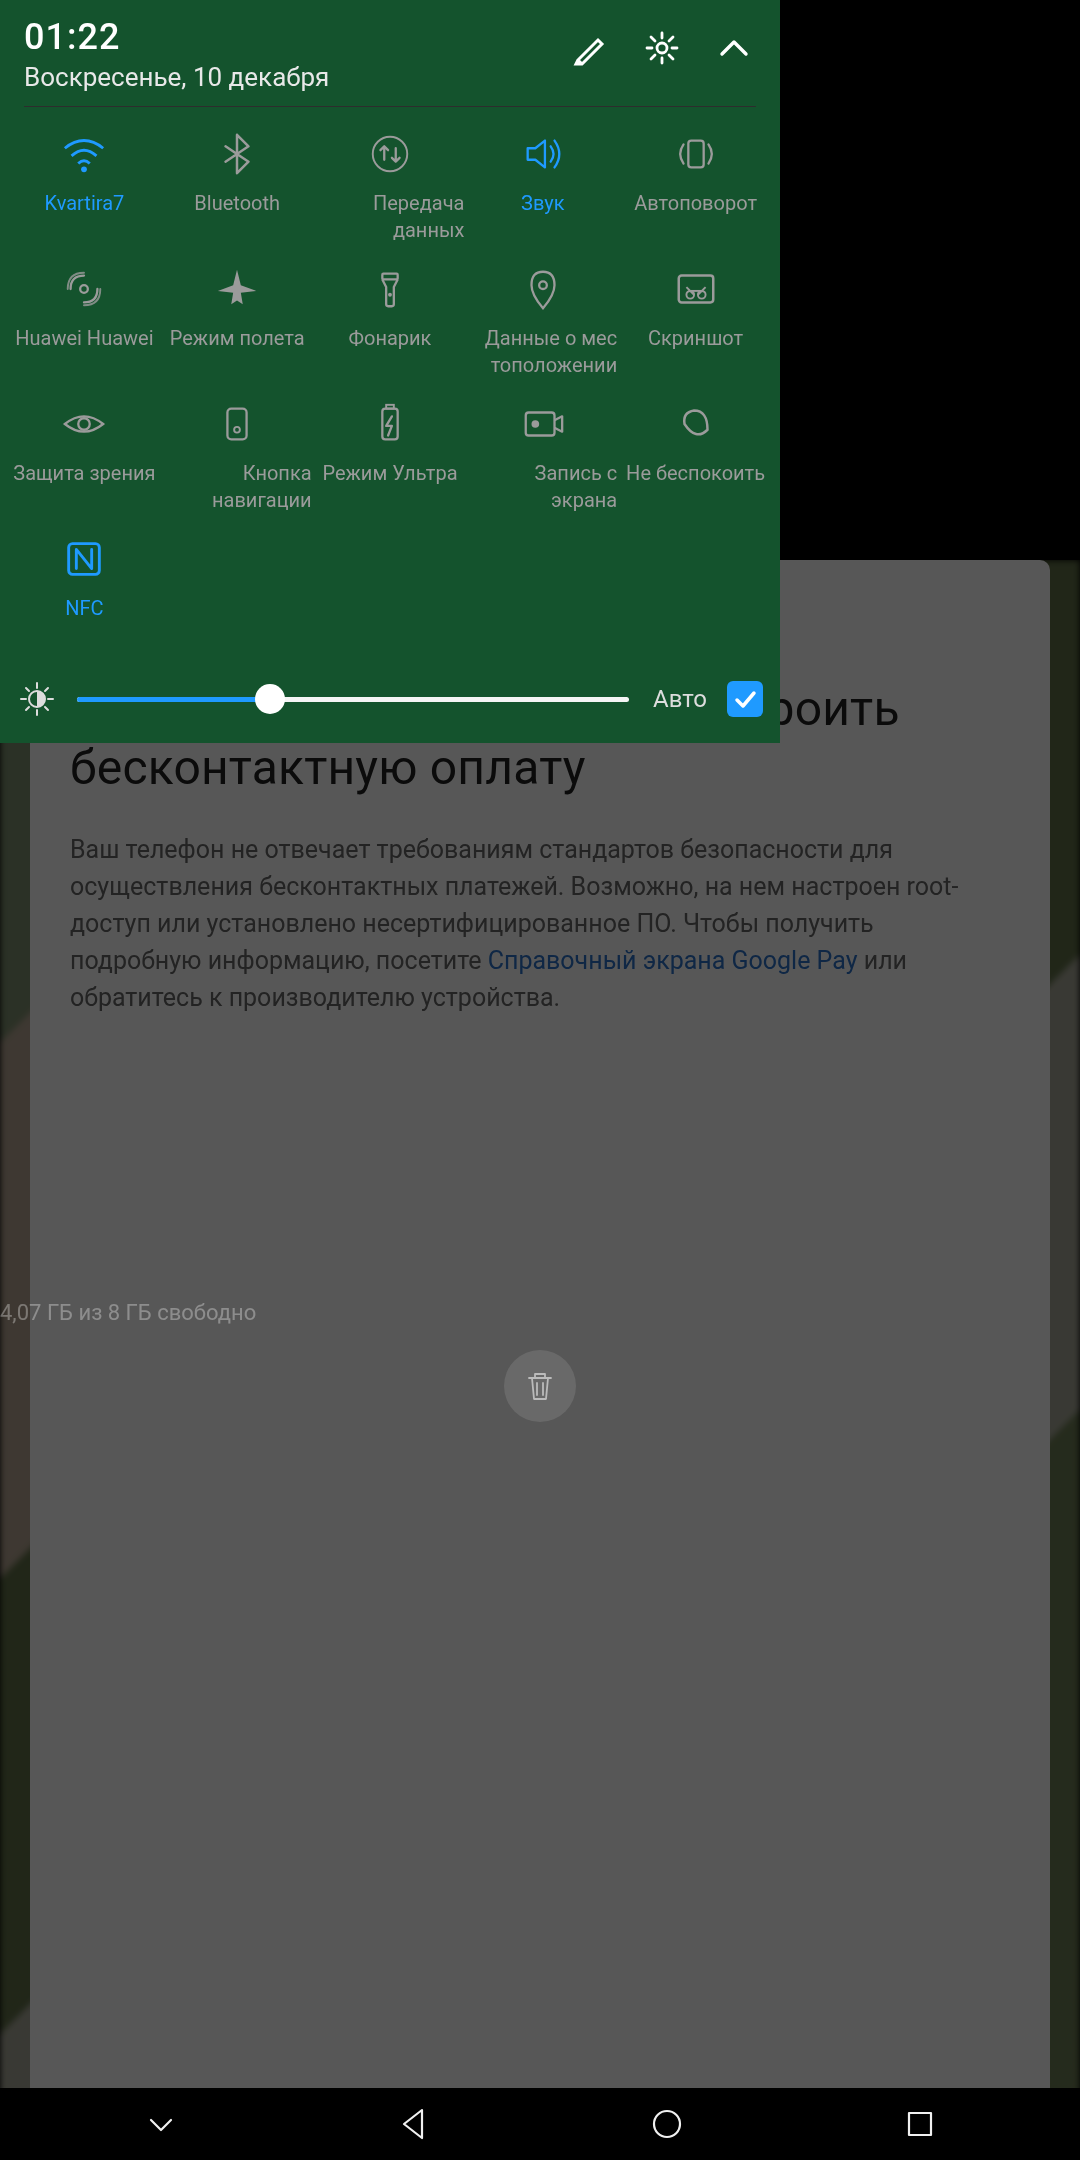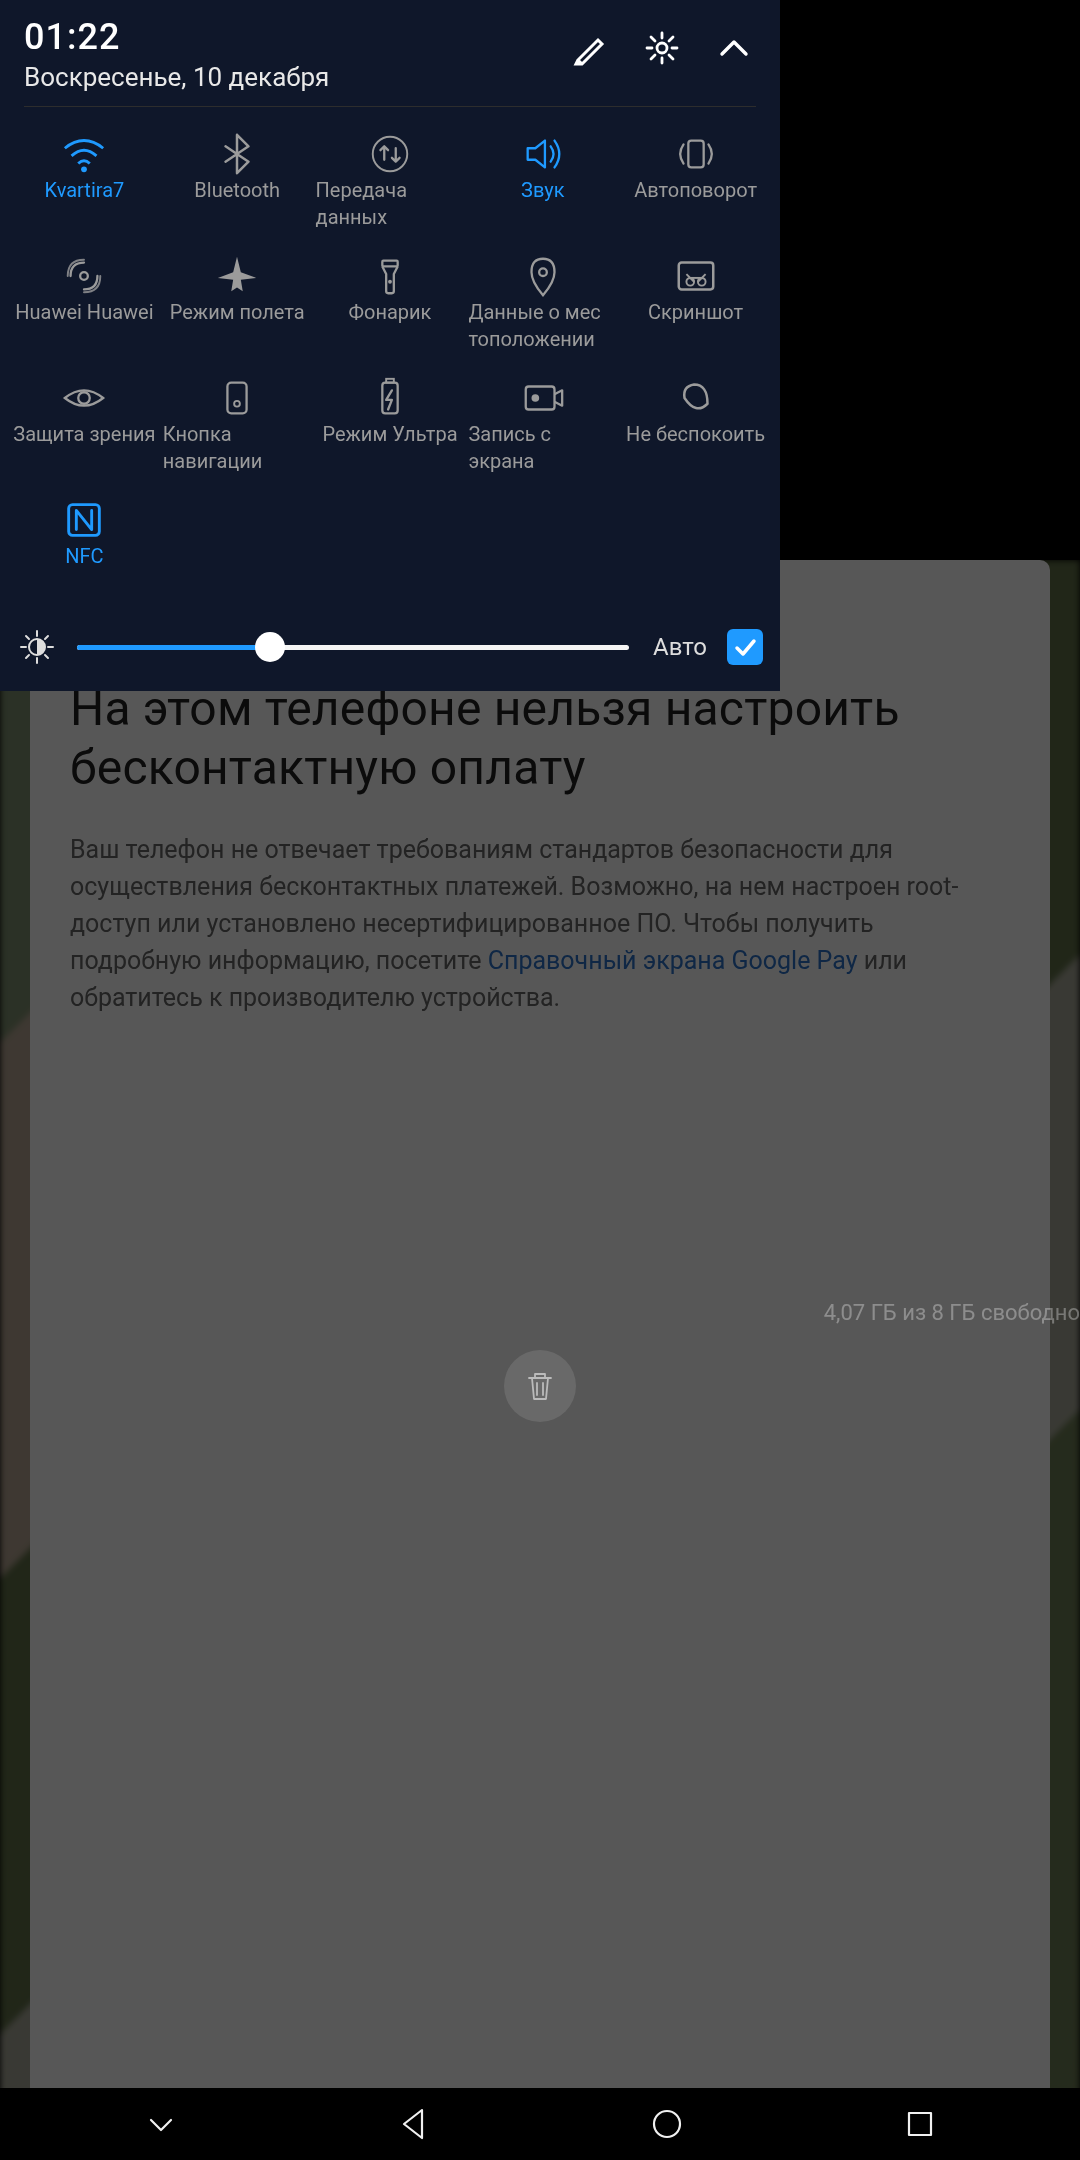--- a/index.html
+++ b/index.html
@@ -1,31 +1,31 @@
 <!DOCTYPE html>
 <html><head>
 <meta charset="utf-8">
 <style>
   * { box-sizing: border-box; margin: 0; padding: 0; }
   html, body { width: 780px; height: 1560px; background: #000; font-family: -apple-system, Roboto, "Helvetica Neue", Arial, sans-serif; color: #fff; overflow: hidden; }
-  .panel { background: #0f172a; position: relative; z-index: 10; }
+  .panel { background: #14532d; position: relative; z-index: 10; }
   .header { display: flex; align-items: flex-start; padding: 16px 24px 14px; }
   .header-left { flex: 1; }
   .time { font-size: 36px; font-weight: 500; letter-spacing: 1px; }
   .date { font-size: 26px; margin-top: 4px; color: #e8e8e8; }
   .header-icons { display: flex; align-items: center; gap: 36px; padding-top: 14px; padding-right: 4px; }
   .hicon { width: 36px; height: 36px; color: #fff; cursor: pointer; }
   .hicon svg { width: 100%; height: 100%; stroke: currentColor; fill: none; }
   hr.sep { border: none; border-top: 1px solid #2d2d2d; margin: 0 24px; }
   .tiles { display: grid; grid-template-columns: repeat(5, 1fr); padding: 16px 8px 10px; }
   .tile { display: flex; flex-direction: column; align-items: center; padding: 8px 2px 14px; cursor: pointer; }
   .tile .ticon { width: 46px; height: 46px; color: #9b9b9b; display: flex; align-items: center; justify-content: center; }
   .tile.active .ticon { color: #1f9aff; }
   .tile .ticon svg { width: 100%; height: 100%; stroke: currentColor; fill: none; stroke-width: 2; }
-  .tile .tlabel { font-size: 20px; color: #9b9b9b; text-align: left; margin-top: 0; line-height: 1.35; min-height: 48px; }
+  .tile .tlabel { font-size: 20px; color: #9b9b9b; text-align: right; margin-top: 13px; line-height: 1.35; min-height: 48px; }
   .tile.active .tlabel { color: #1f9aff; }
   .brightness { display: flex; align-items: center; padding: 12px 17px 24px; gap: 20px; }
   .bicon { width: 40px; height: 40px; color: #ddd; }
   .bicon svg { width: 100%; height: 100%; stroke: currentColor; fill: none; stroke-width: 2; }
   .slider { flex: 1; position: relative; height: 24px; display: flex; align-items: center; }
   .track { position: absolute; left: 0; right: 0; height: 5px; background: #f5f5f5; border-radius: 3px; }
   .fill { position: absolute; left: 0; height: 5px; background: #1f9aff; border-radius: 3px; }
   .thumb { position: absolute; width: 30px; height: 30px; background: #fff; border-radius: 50%; top: 50%; transform: translate(-50%, -50%); }
   .auto-label { font-size: 24px; color: #ddd; margin-left: 4px; }
   .check { width: 36px; height: 36px; background: #1f9aff; border-radius: 6px; display: flex; align-items: center; justify-content: center; }
@@ -35,21 +35,21 @@
   .bgimg { position: absolute; inset: 0; background:
       linear-gradient(135deg,#8c9f7b 0 18%,#c9b7a2 18% 38%,#6b7c4f 38% 55%,#bba 55% 72%,#7a8c5e 72% 100%);
       filter: blur(3px) brightness(0.9); }
   .card { position: absolute; left: 30px; right: 30px; top: 0; bottom: 60px; background: #fff; border-radius: 10px; padding: 46px 40px 40px; }
   .alert-icon { width: 44px; height: 44px; color: #c63a2f; margin-bottom: 30px; }
   .alert-icon svg { width: 100%; height: 100%; fill: none; stroke: currentColor; stroke-width: 2.2; }
   .card h1 { font-size: 48px; font-weight: 400; color: #222; line-height: 1.22; letter-spacing: 0.2px; }
   .card p { font-size: 25px; color: #666; line-height: 1.48; margin-top: 34px; }
   .card p .link { color: #2d73c9; }
   .overlay { position: absolute; inset: 0; background: rgba(0,0,0,0.66); z-index: 3; }
-  .storage-text { position: absolute; top: 740px; left: 0; right: 0; text-align: right; font-size: 22px; color: rgba(255,255,255,0.32); z-index: 4; }
+  .storage-text { position: absolute; top: 740px; left: 0; right: 0; text-align: left; font-size: 22px; color: rgba(255,255,255,0.32); z-index: 4; }
   .trash-btn { position: absolute; top: 790px; left: 50%; transform: translateX(-50%); width: 72px; height: 72px; border-radius: 50%; background: rgba(255,255,255,0.11); display: flex; align-items: center; justify-content: center; z-index: 4; }
   .trash-btn svg { width: 34px; height: 34px; stroke: rgba(255,255,255,0.55); fill: none; stroke-width: 1.8; }
 
   .navbar { position: absolute; bottom: 0; left: 0; right: 0; height: 72px; background: #000; display: flex; align-items: center; justify-content: space-around; z-index: 20; padding: 0 34px; }
   .navbtn { width: 40px; height: 40px; color: #f0f0f0; display: flex; align-items: center; justify-content: center; }
   .navbtn svg { width: 100%; height: 100%; stroke: currentColor; fill: none; stroke-width: 2.2; stroke-linejoin: round; stroke-linecap: round; }
 </style>
 </head>
 <body>
 

